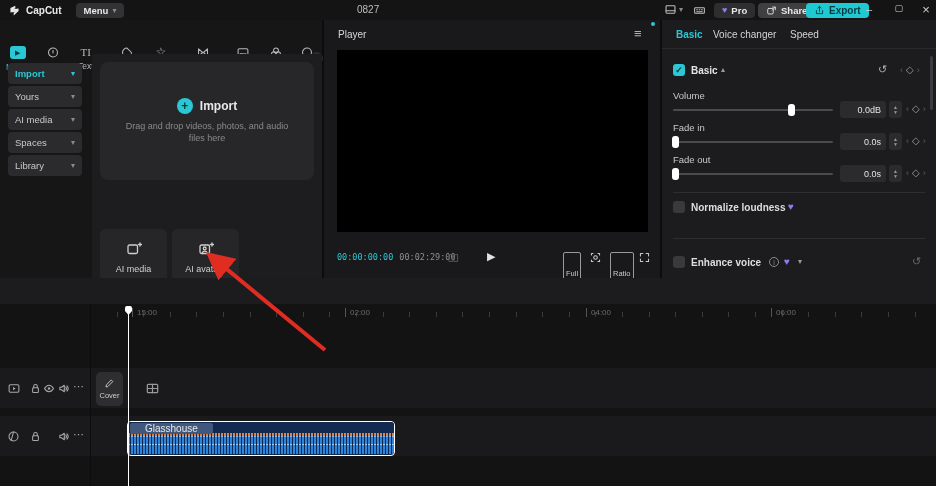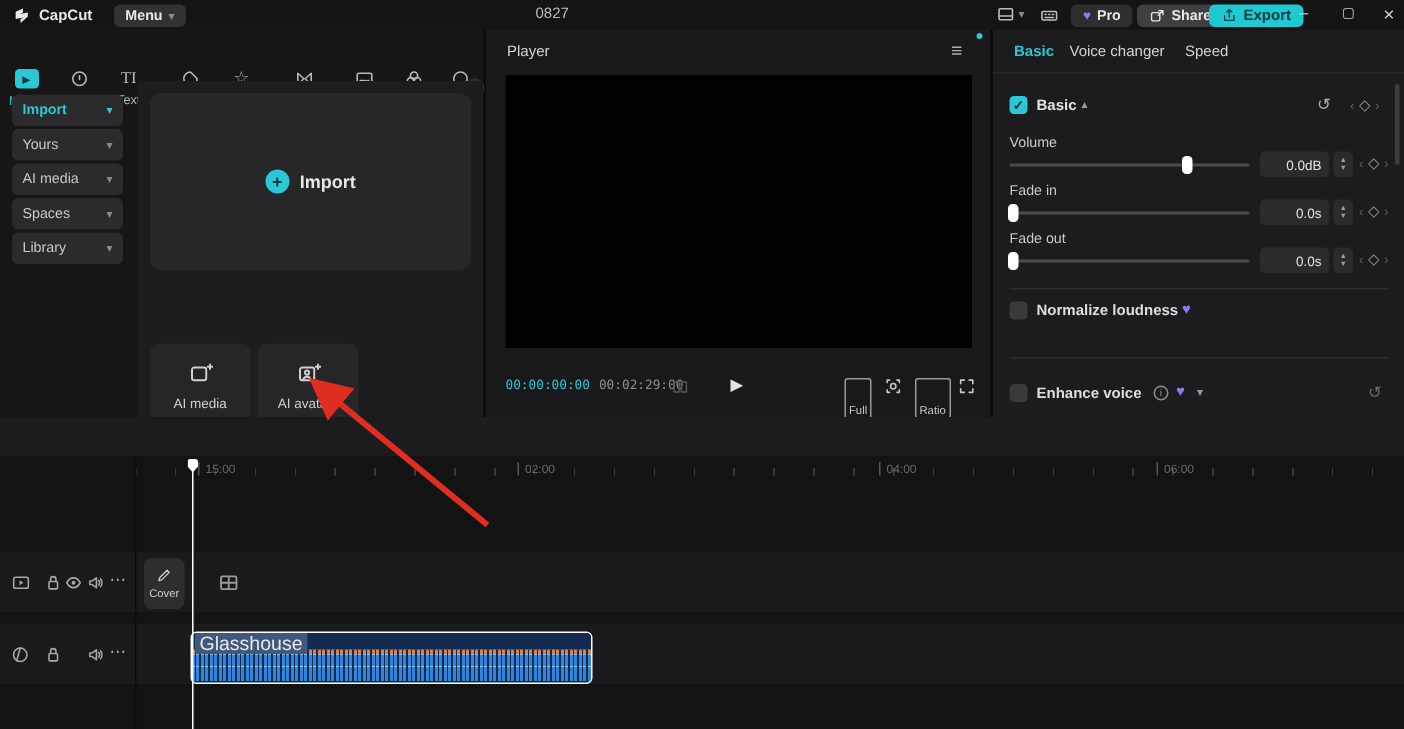--- a/index.html
+++ b/index.html
@@ -175,20 +175,21 @@
     <span>Library</span>
       <span class="chev">▾</span>
   </div>
 
   <div class="abs" style="left:92px;top:34px;width:230px;height:224px;background:#1d1d1f">
     <div class="abs" style="left:8px;top:8px;width:214px;height:118px;background:#27272a;border-radius:8px;display:flex;flex-direction:column;align-items:center;justify-content:center;gap:6px">
       <div class="row" style="gap:7px">
         <span style="width:16px;height:16px;background:#2bc7d4;border-radius:50%;display:flex;align-items:center;justify-content:center;color:#0b3a3e;font-size:12px;font-weight:bold">+</span>
         <b style="font-size:12px">Import</b>
       </div>
+      <div style="width:170px;text-align:center;color:#8a8a8a;font-size:9px;line-height:12px">Drag and drop videos, photos, and audio files here</div>
     </div>
   </div>
 
   <div class="toolcard" style="left:100px">
     <svg class="ic" width="16" height="16" viewBox="0 0 16 16">
         <rect x="2" y="4" width="9.5" height="8.5" rx="1.5"></rect>
         <path d="M12.5 3.5h3M14 2v3"></path>
       </svg>
     <span>AI media</span>
   </div>
@@ -423,21 +424,21 @@
 
 <span class="abs" style="left:145px;top:381px;color:#9a9a9a">
   <svg class="ic" width="15" height="15" viewBox="0 0 16 16">
       <rect x="2.5" y="3.5" width="11" height="9" rx="1"></rect>
       <path d="M2.5 8h11M8 3.5v9"></path>
     </svg>
 </span>
 
 <div class="abs" style="left:127px;top:421px;width:268px;height:35px;border:1.5px solid #fff;border-radius:4px;overflow:hidden;background:#0e2a52">
   <div style="height:11px;background:#122a50;display:flex;align-items:center">
-    <span style="background:#40587d;color:#e8e8e8;font-size:13px;border-radius:2px;padding:0 3px;margin:1px 11px 0 2px">Glasshouse</span>
+    <span style="background:#40587d;color:#e8e8e8;font-size:10px;border-radius:2px;padding:0 15px;margin:1px 11px 0 2px">Glasshouse</span>
   </div>
   <div style="height:21px;background-image:
       repeating-linear-gradient(90deg,transparent 0 2px,#0e2a52 2px 3px),
       linear-gradient(transparent 0 11px, rgba(170,215,255,.85) 11px 12px, transparent 12px 100%),
       linear-gradient(#e0813f 0 3px, #8ab7ea 3px 4px, #2f85d9 4px 100%)"></div>
 </div>
 
 <div class="abs" style="left:125px;top:306px;width:7px;height:9px;background:#fff;border-radius:2px;clip-path:polygon(0 0,100% 0,100% 55%,50% 100%,0 55%);z-index:40"></div>
 <div class="abs" style="left:128px;top:306px;width:1px;height:180px;background:#fff;z-index:40"></div>
 

